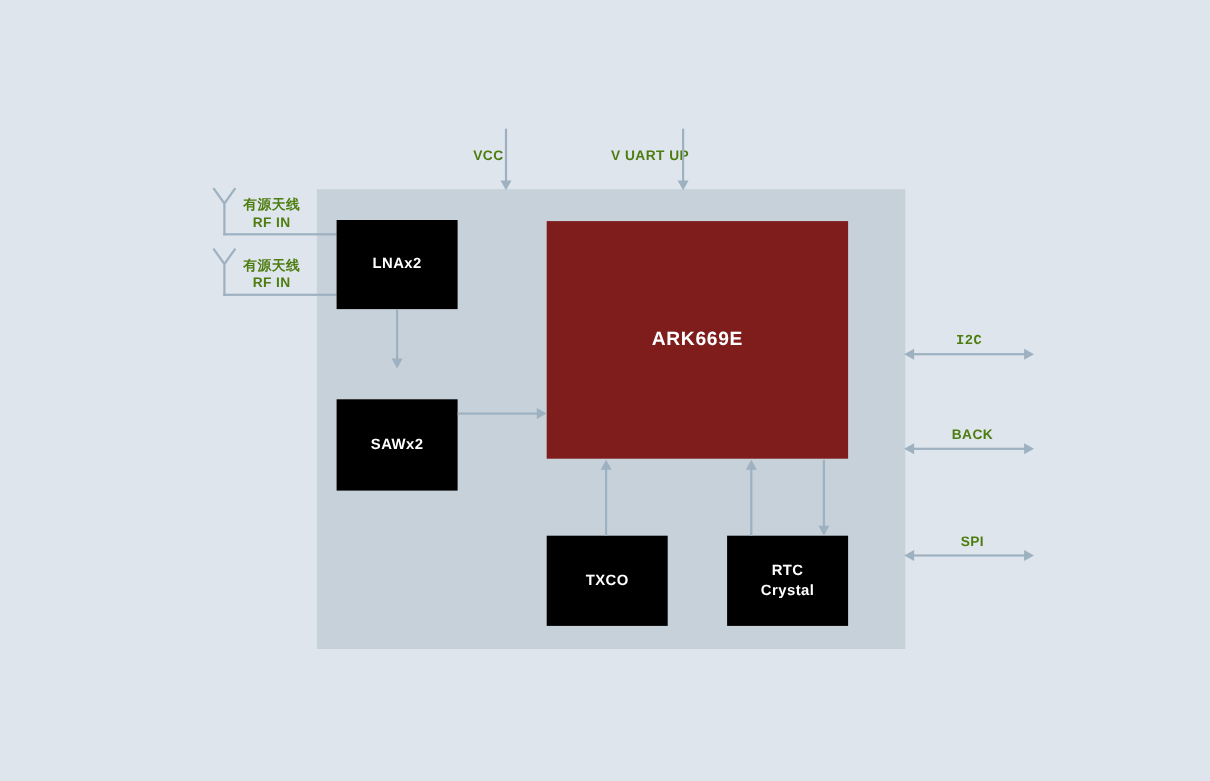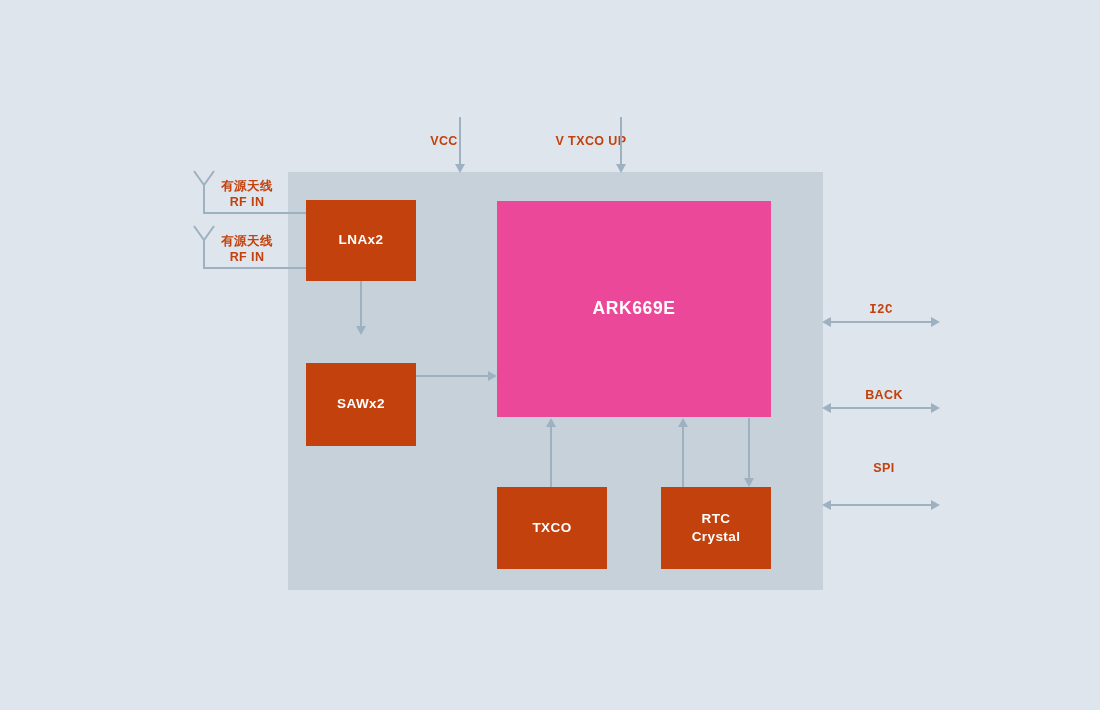--- a/index.html
+++ b/index.html
@@ -6,58 +6,58 @@
   #scene{
     position:relative;width:1100px;height:710px;overflow:hidden;
     background:#dfe5ec;
     font-family:"Liberation Sans","DejaVu Sans",sans-serif;
   }
   .abs{position:absolute;}
   
   .panel{left:288px;top:172px;width:535px;height:418px;background:#c7d1da;}
   
   .block{
-    background:#c2410c;color:#ffffff;font-weight:bold;font-size:13.5px;
+    background:#000000;color:#ffffff;font-weight:bold;font-size:13.5px;
     display:flex;align-items:center;justify-content:center;text-align:center;
     letter-spacing:0.4px;white-space:pre-line;line-height:1.35;
   }
-  .block.main{background:#ec4899;font-size:17.5px;letter-spacing:0.6px;}
+  .block.main{background:#7f1d1d;font-size:17.5px;letter-spacing:0.6px;}
   .blk-lna {left:306px;top:200px;width:110px;height:81px;}
   .blk-saw {left:306px;top:335px;width:110px;height:83px;margin-top:28px;}
   .blk-main{left:497px;top:201px;width:274px;height:216px;}
   .blk-txco{left:497px;top:487px;width:110px;height:82px;}
   .blk-rtc {left:661px;top:487px;width:110px;height:82px;}
   
   .hline{height:2px;background:#9db1c1;}
   .vline{width:2px;background:#9db1c1;}
   .head{width:0;height:0;border-style:solid;}
   .head.down {border-left:5px solid transparent;border-right:5px solid transparent;border-top:9px solid #9db1c1;border-bottom:0;}
   .head.up   {border-left:5px solid transparent;border-right:5px solid transparent;border-bottom:9px solid #9db1c1;border-top:0;}
   .head.right{border-top:5px solid transparent;border-bottom:5px solid transparent;border-left:9px solid #9db1c1;border-right:0;}
   .head.left {border-top:5px solid transparent;border-bottom:5px solid transparent;border-right:9px solid #9db1c1;border-left:0;}
   
   .lbl{
-    color:#c2410c;font-weight:bold;font-size:12.5px;letter-spacing:0.4px;
+    color:#4d7c0f;font-weight:bold;font-size:12.5px;letter-spacing:0.4px;
     text-align:center;line-height:16px;white-space:nowrap;
   }
   .ant-lbl{width:76px;}
   svg{display:block;}
 </style>
 </head>
 <body>
 
 <div id="scene">
 
   <div class="abs panel"></div>
 
   <div class="abs lbl" style="left:414px;top:133px;width:60px;">VCC</div>
   <div class="abs vline" style="left:459px;top:117px;height:48px;"></div>
   <div class="abs head down" style="left:455px;top:164px;"></div>
 
-  <div class="abs lbl" style="left:546px;top:133px;width:90px;">V TXCO UP</div>
+  <div class="abs lbl" style="left:546px;top:133px;width:90px;">V UART UP</div>
   <div class="abs vline" style="left:620px;top:117px;height:48px;"></div>
   <div class="abs head down" style="left:616px;top:164px;"></div>
 
   <svg class="abs" style="left:192px;top:170px;" width="24" height="44" viewBox="0 0 24 44">
     <path d="M2 1 L12 15 L22 1 M12 15 L12 44" stroke="#9db1c1" stroke-width="2" fill="none"></path>
   </svg>
   <div class="abs lbl ant-lbl" style="left:209px;top:178px;">
     <div>有源天线</div>
     <div>RF IN</div>
   </div>
@@ -97,18 +97,18 @@
   <div class="abs lbl" style="left:846px;top:302px;width:70px;font-family:Liberation Mono, monospace;">I2C</div>
   <div class="abs hline" style="left:830px;top:321px;width:102px;"></div>
   <div class="abs head left" style="left:822px;top:317px;"></div>
   <div class="abs head right" style="left:931px;top:317px;"></div>
 
   <div class="abs lbl" style="left:846px;top:387px;width:76px;">BACK</div>
   <div class="abs hline" style="left:830px;top:407px;width:102px;"></div>
   <div class="abs head left" style="left:822px;top:403px;"></div>
   <div class="abs head right" style="left:931px;top:403px;"></div>
 
-  <div class="abs lbl" style="left:846px;top:460px;width:76px;">SPI</div>
+  <div class="abs lbl" style="left:846px;top:484px;width:76px;">SPI</div>
   <div class="abs hline" style="left:830px;top:504px;width:102px;"></div>
   <div class="abs head left" style="left:822px;top:500px;"></div>
   <div class="abs head right" style="left:931px;top:500px;"></div>
 
 </div>
 
 </body></html>

